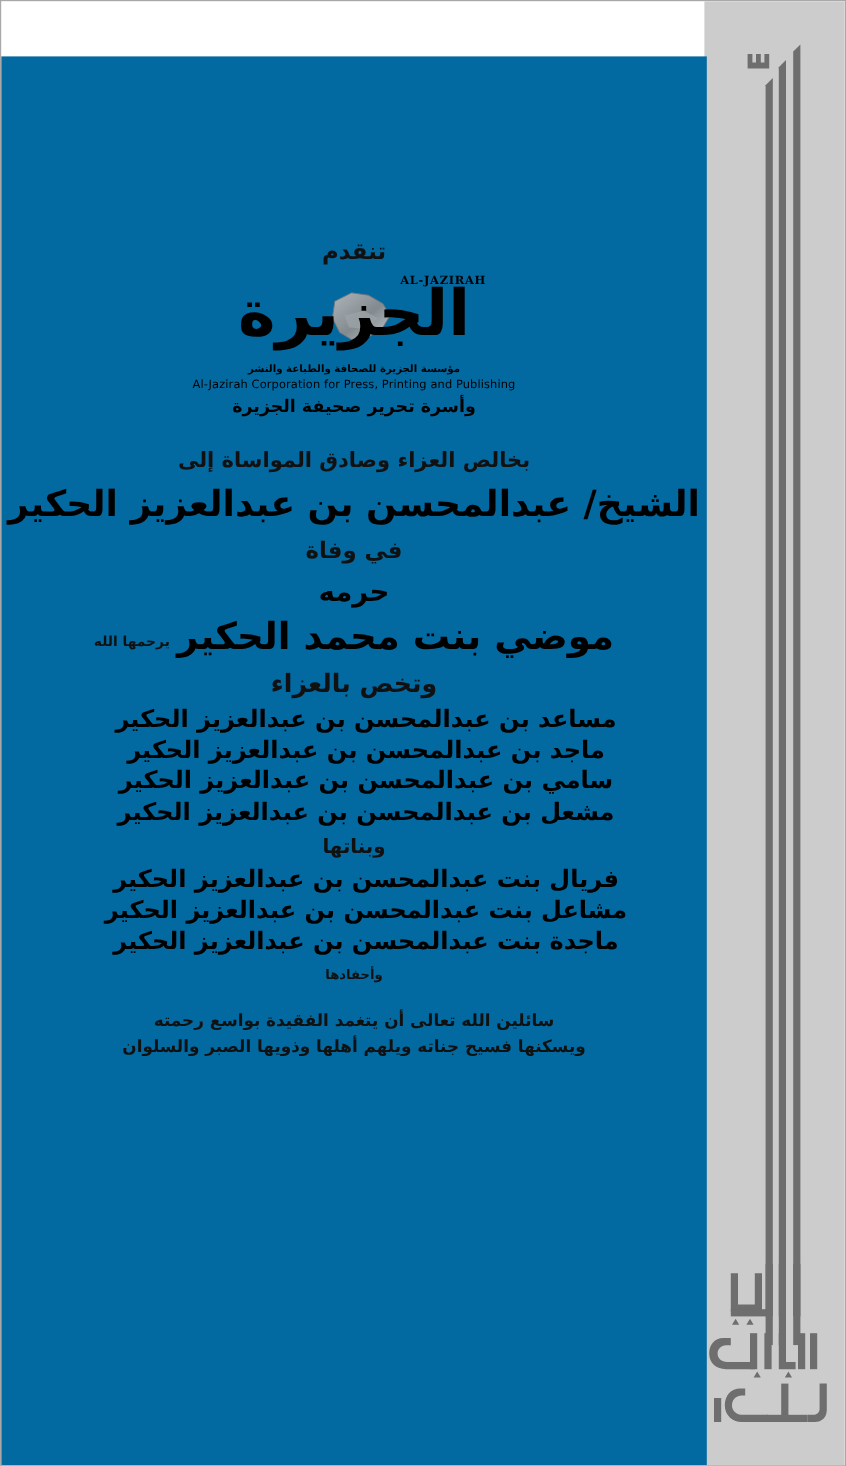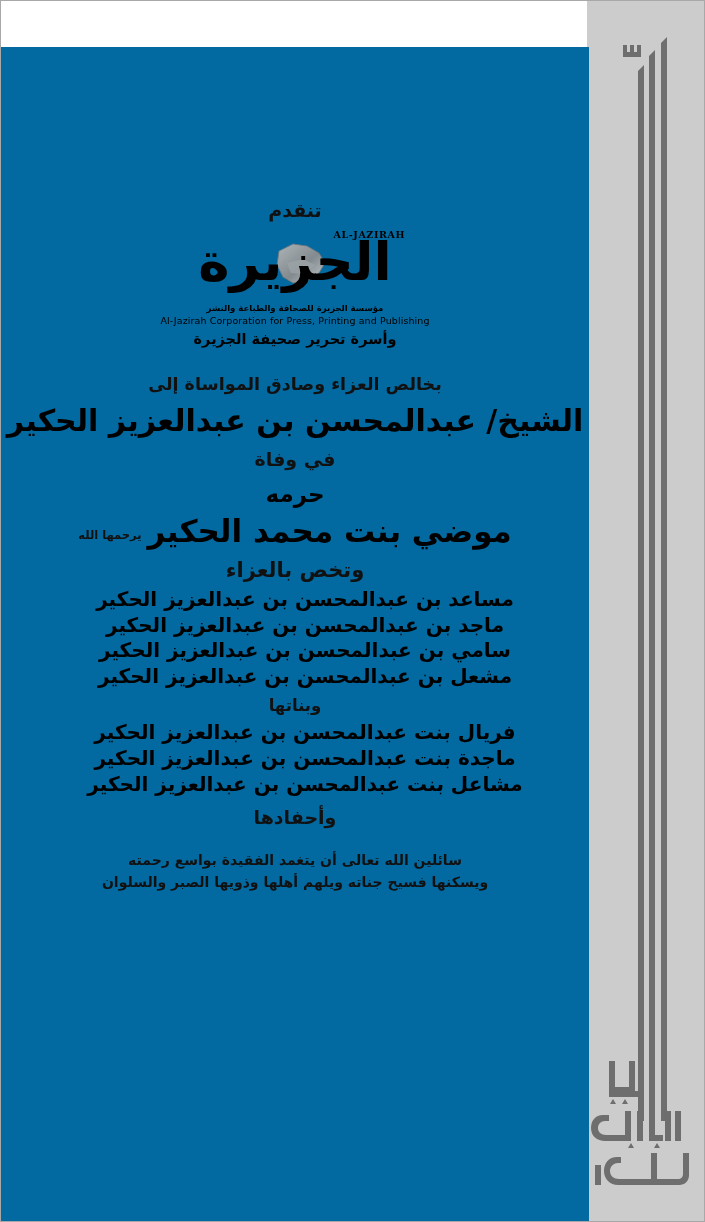--- a/index.html
+++ b/index.html
@@ -206,21 +206,21 @@
     font-weight: bold;
     color: #000;
     line-height: 1.28;
     white-space: nowrap;
     letter-spacing: -0.2px;
     padding-left: 20px;
   }
 
   .line-grandkids {
     margin-top: 9px;
-    font-size: 19px;
+    font-size: 11px;
     font-weight: bold;
     color: #111;
   }
   .line-family-all {
     margin-top: 4px;
     font-size: 23px;
     font-weight: bold;
     color: #000;
     letter-spacing: -0.2px;
   }
@@ -325,22 +325,22 @@
     <div class="names-list">
       <div class="name-line">مساعد بن عبدالمحسن بن عبدالعزيز الحكير</div>
       <div class="name-line">ماجد بن عبدالمحسن بن عبدالعزيز الحكير</div>
       <div class="name-line">سامي بن عبدالمحسن بن عبدالعزيز الحكير</div>
       <div class="name-line">مشعل بن عبدالمحسن بن عبدالعزيز الحكير</div>
     </div>
 
     <div class="line-label">وبناتها</div>
     <div class="names-list">
       <div class="name-line">فريال بنت عبدالمحسن بن عبدالعزيز الحكير</div>
+      <div class="name-line">مشاعل بنت عبدالمحسن بن عبدالعزيز الحكير</div>
       <div class="name-line">ماجدة بنت عبدالمحسن بن عبدالعزيز الحكير</div>
-      <div class="name-line">مشاعل بنت عبدالمحسن بن عبدالعزيز الحكير</div>
     </div>
 
     <div class="line-grandkids">وأحفادها</div>
 
     <div class="closing">
       <div class="closing-line">سائلين الله تعالى أن يتغمد الفقيدة بواسع رحمته</div>
       <div class="closing-line">ويسكنها فسيح جناته ويلهم أهلها وذويها الصبر والسلوان</div>
     </div>
 
   </div>

